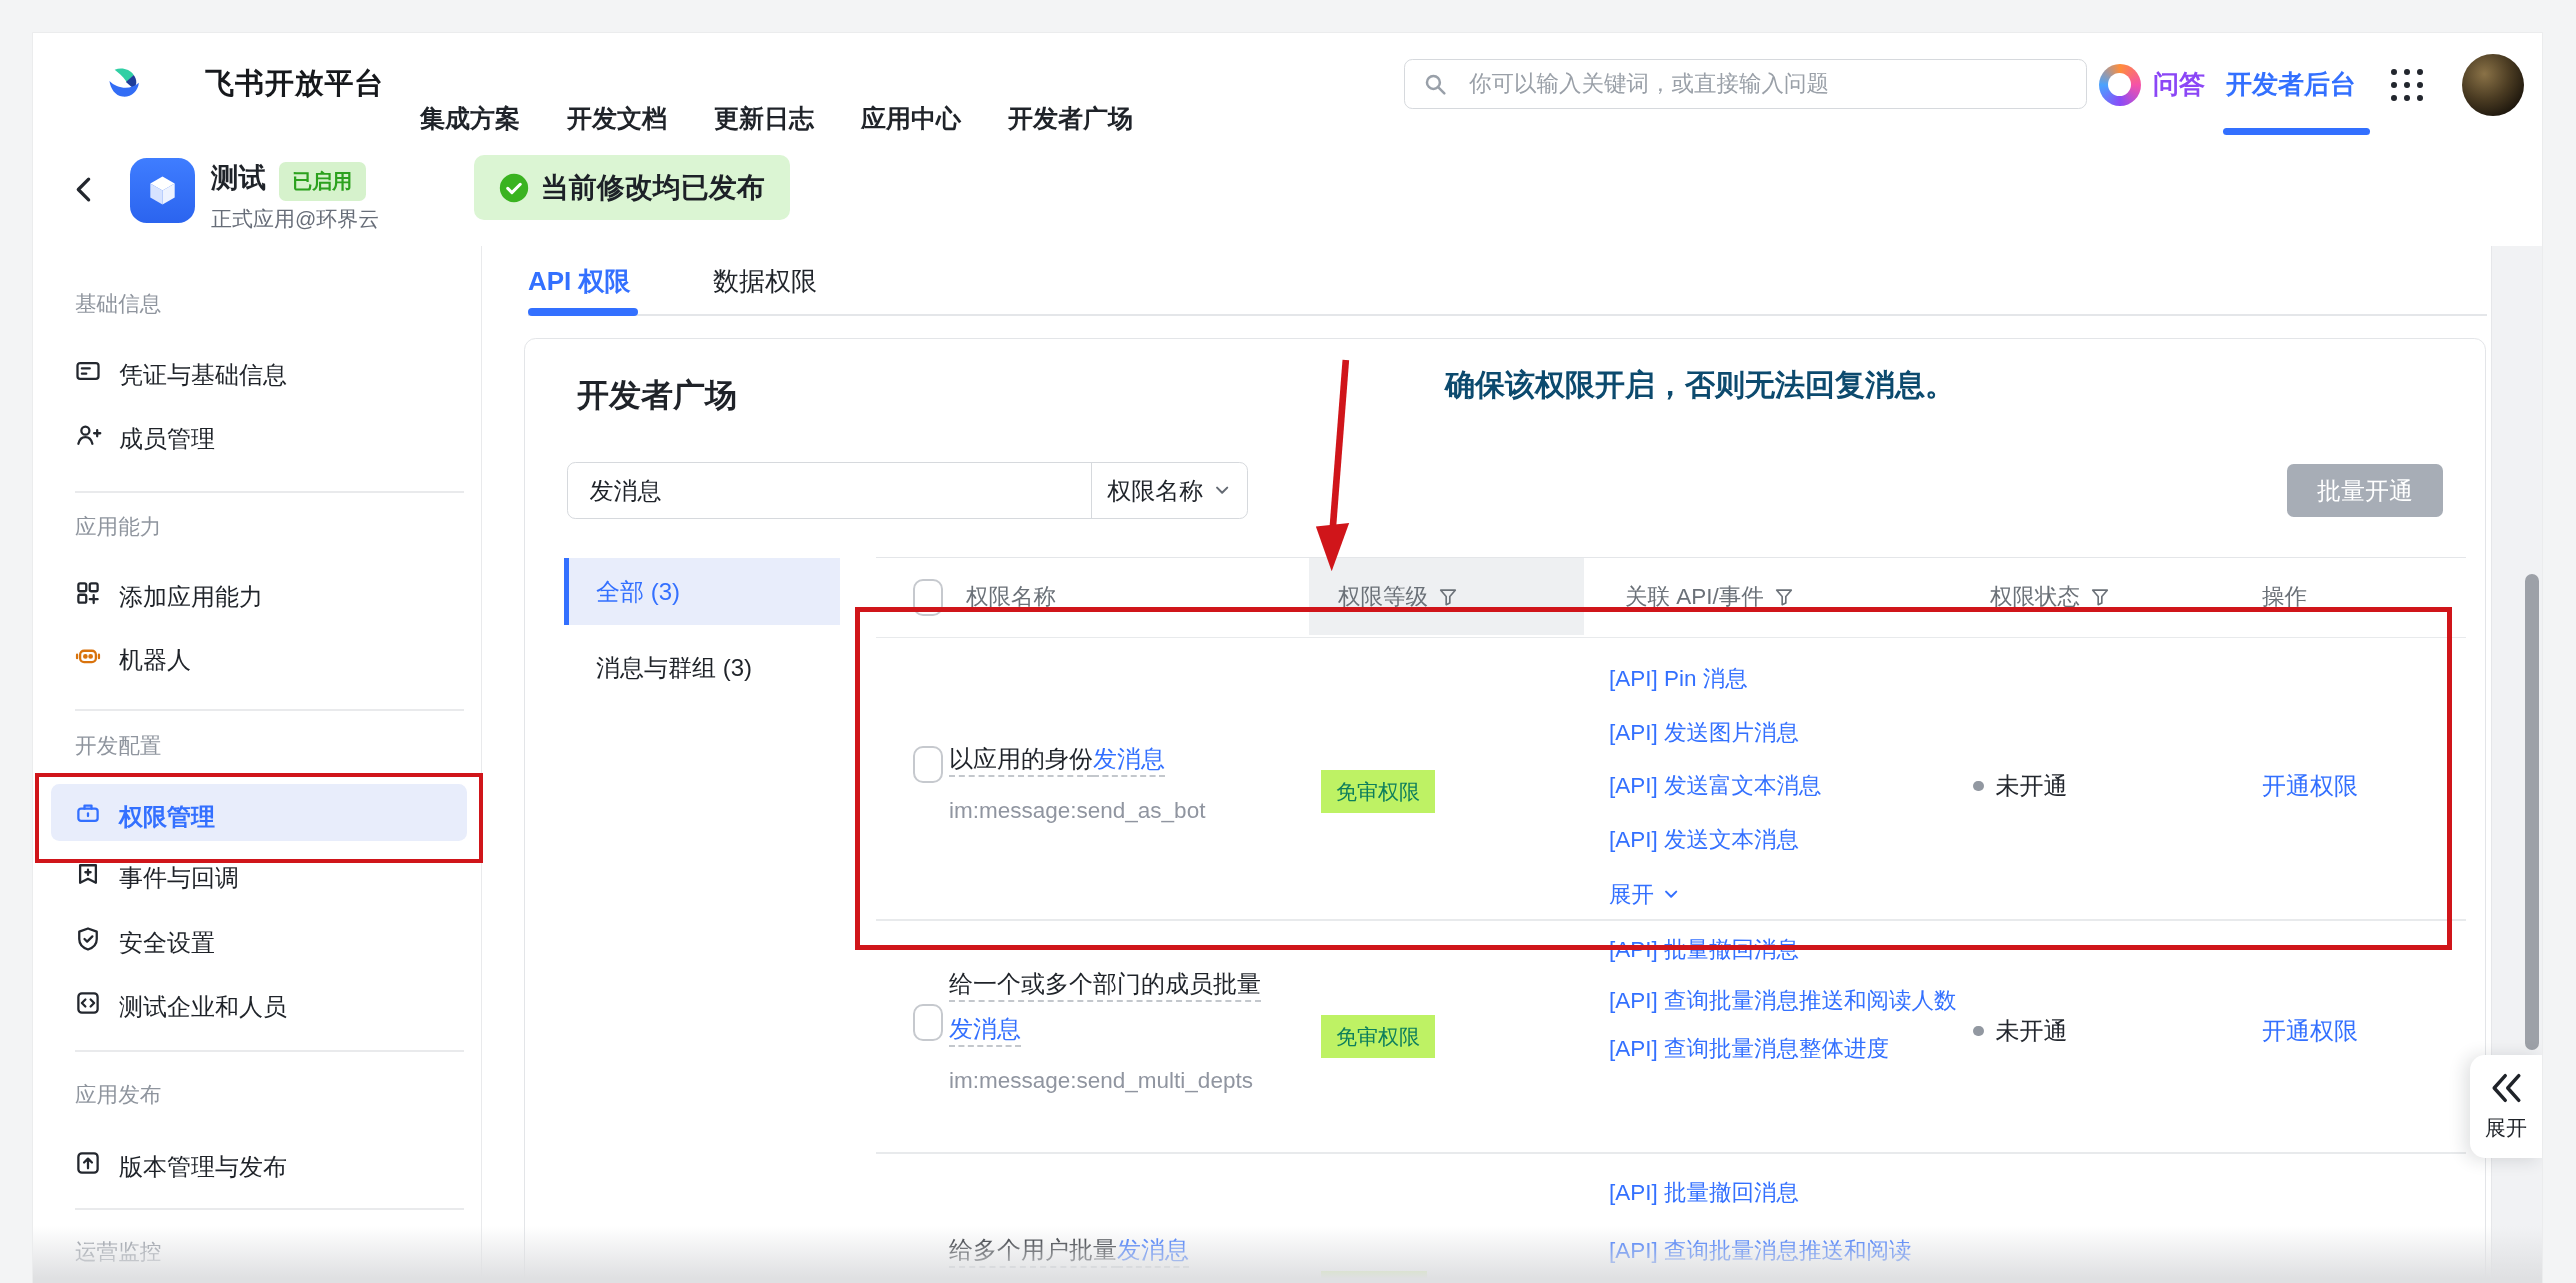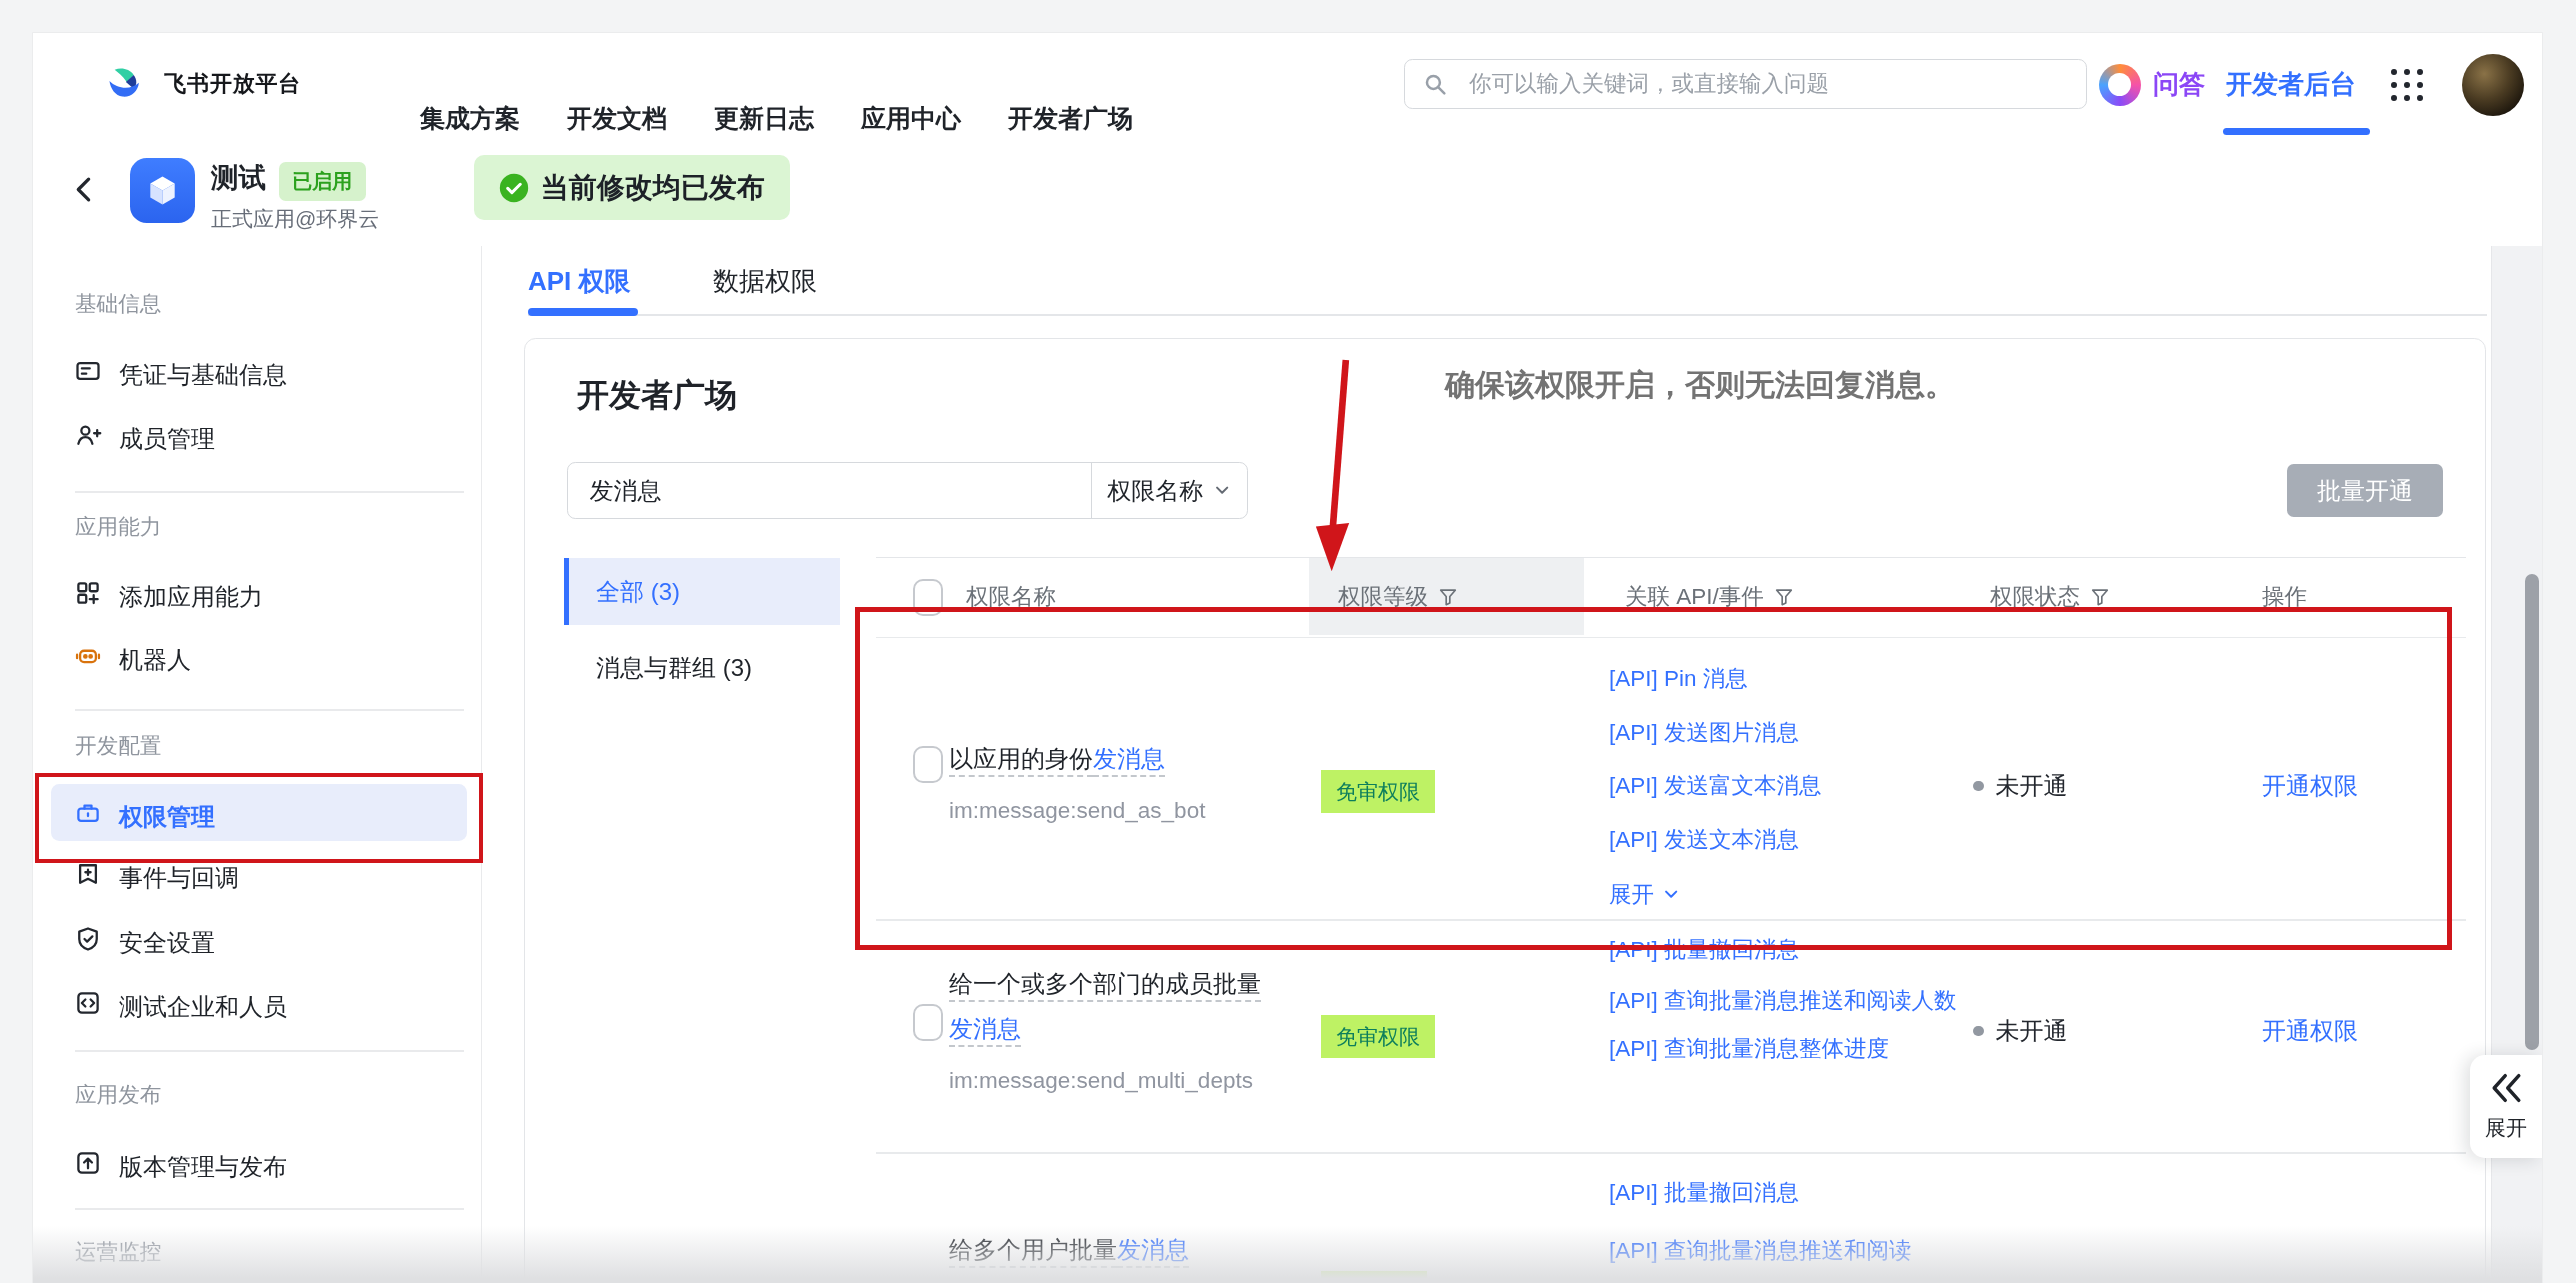--- a/index.html
+++ b/index.html
@@ -3,21 +3,21 @@
 <meta charset="utf-8">
 <style>
   html,body{margin:0;padding:0;}
   body{font-family:"Liberation Sans","DejaVu Sans",sans-serif;background:#eef0f2;}
   .screen{position:relative;width:2576px;height:1284px;background:#f3f4f5;overflow:hidden;}
   .window{position:absolute;left:33px;top:33px;width:2509px;height:1251px;background:#fff;overflow:hidden;box-shadow:0 0 0 0.8px rgba(0,0,0,0.04);}
 
   
   .topnav{position:absolute;left:0;top:0;width:100%;height:102px;background:#fff;border-bottom:1.7px solid #eef0f2;}
   .logo{position:absolute;left:73px;top:0;height:102px;display:flex;align-items:center;gap:13.3px;}
-  .logo-text{font-size:22px;font-weight:800;color:#16181c;letter-spacing:0.8px;}
+  .logo-text{font-size:29px;font-weight:800;color:#16181c;letter-spacing:0.8px;margin-left:41px;}
   .nav-menu{position:absolute;left:387px;top:0;height:102px;display:flex;align-items:flex-end;gap:47px;}
   .nav-item{font-size:25px;font-weight:600;color:#1f2329;cursor:pointer;white-space:nowrap;}
   .nav-search{position:absolute;left:1371px;top:26px;width:663px;height:48px;border:1.7px solid #d6d9dd;border-radius:8.3px;display:flex;align-items:center;padding:0 0 0 18.3px;background:#fff;gap:7px;}
   .nav-search input{border:none;outline:none;font-size:22.5px;color:#1f2329;flex:1;margin-left:11.7px;background:transparent;font-family:inherit;}
   .nav-search input::placeholder{color:#9aa0a8;}
   .qa-ico{position:absolute;left:2066px;top:31px;width:42px;height:42px;border-radius:50%;background:conic-gradient(#ff8d3a,#f553a8,#8a4bf7,#4aa3ff,#ff8d3a);}
   .qa-ico::after{content:"";position:absolute;left:9.2px;top:9.2px;width:23px;height:23px;border-radius:50%;background:#fff;}
   .qa-label{position:absolute;left:2120px;top:0;height:102px;display:flex;align-items:center;font-size:26px;font-weight:600;color:#8b46f6;}
   .console-label{position:absolute;left:2193px;top:0;height:102px;display:flex;align-items:center;font-size:26px;font-weight:600;color:#3370ff;}
   .console-underline{position:absolute;left:2190px;bottom:0;width:147px;height:6.7px;border-radius:4.2px;background:#3370ff;}
@@ -93,21 +93,21 @@
   .gutter{position:absolute;right:0;top:213px;bottom:0;width:50px;background:#f1f2f4;border-left:1.7px solid #e6e7ea;}
   .thumbbar{position:absolute;right:3.3px;top:328px;width:14px;height:476px;border-radius:7.5px;background:#9da1a8;}
 
   
   .expand-btn{position:absolute;right:0;top:1022px;width:72px;height:103px;background:#fff;border-radius:15px 0 0 15px;box-shadow:-5px 1.7px 16.7px rgba(31,35,41,0.14);display:flex;flex-direction:column;align-items:center;justify-content:center;gap:10px;cursor:pointer;z-index:30;}
   .expand-btn .e-lbl{font-size:21px;color:#1f2329;}
 
   
   .red-box-sidebar{position:absolute;left:35px;top:773px;width:440px;height:82px;border:4.2px solid #d0151a;z-index:40;}
   .red-box-row{position:absolute;left:855px;top:607px;width:1587px;height:333px;border:5px solid #d0151a;z-index:40;}
-  .red-tip{position:absolute;left:1445px;top:365px;font-size:30px;font-weight:700;color:#737373;z-index:40;white-space:nowrap;text-align:center;}
+  .red-tip{position:absolute;left:1445px;top:365px;font-size:30px;font-weight:700;color:#0c4a6e;z-index:40;white-space:nowrap;text-align:center;}
   .red-arrow{position:absolute;left:1309px;top:350px;z-index:40;}
 
   .bottom-fade{position:absolute;left:0;right:0;bottom:0;height:58px;background:linear-gradient(to bottom,rgba(224,225,227,0),#dfe0e2 90%);z-index:50;pointer-events:none;}
 
   svg{display:block;}
 </style>
 </head>
 <body>
 
 <div class="screen">

